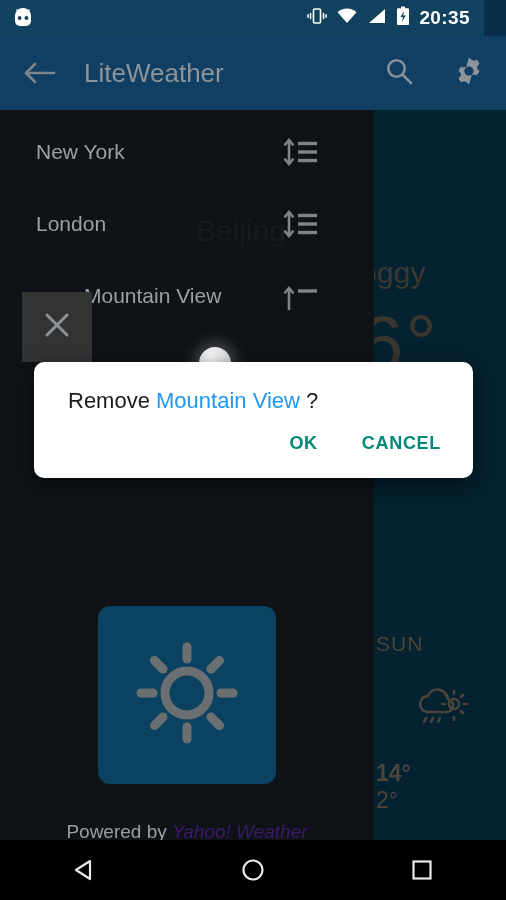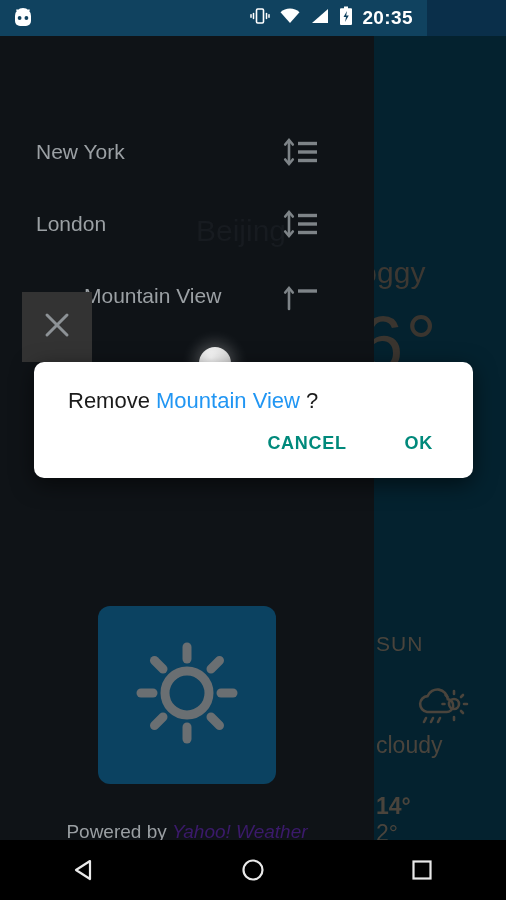--- a/index.html
+++ b/index.html
@@ -122,21 +122,21 @@
     text-align:center;
     font-size:19px;
     color:#9a9fa3;
     white-space:nowrap;
   }
   .powered .brand { color:#3b1a6b; font-weight:normal; font-style:italic; }
 
   
   .status-bar {
     position:absolute;
-    left:0; top:0; width:427px; height:36px;
+    left:0; top:0; width:484px; height:36px;
     background:#10425f;
     display:flex;
     align-items:center;
   }
   .cid-logo { margin-left:12px; display:flex; align-items:center; }
   .status-right {
     margin-left:auto;
     margin-right:14px;
     display:flex;
     align-items:center;
@@ -226,21 +226,20 @@
       <div class="bg-fc-icon">
         <svg width="56" height="44" viewBox="0 0 56 44">
           <g fill="none" stroke="#4a443c" stroke-width="2.6" stroke-linecap="round">
             <circle cx="41" cy="22" r="5"></circle>
             <path d="M41 12 v-3 M41 35 v3 M51 22 h3 M31.5 22 h-2 M48 15 l2-2 M48 29 l2 2 M34.5 15 l-2-2"></path>
             <path d="M14 30 a8 8 0 0 1 0.6 -15.9 a10.5 10.5 0 0 1 20.2 3 a6.5 6.5 0 0 1 -1.3 12.9 z" fill="none"></path>
             <path d="M13 36 l-2 4 M20 36 l-2 4 M27 36 l-2 4"></path>
           </g>
         </svg>
       </div>
-      <div class="bg-fc-cond">cloudy</div>
       <div class="bg-fc-hi">14°</div>
       <div class="bg-fc-lo">2°</div>
     </div>
   </div>
 
   <div class="list-layer">
 
     <div class="ghost-city">Beijing</div>
 
     <div class="city-row r2">
@@ -364,26 +363,53 @@
       <span>
         <svg width="14" height="20" viewBox="0 0 14 20">
           <path d="M5 0.6 h4 v1.6 h3 a1 1 0 0 1 1 1 V18 a1 1 0 0 1 -1 1 H2 a1 1 0 0 1 -1 -1 V3.2 a1 1 0 0 1 1 -1 h3 z" fill="#ffffff"></path>
           <path d="M8 5 L4.5 11 H7 L6 16 L9.8 9.6 H7.2 z" fill="#10425f"></path>
         </svg>
       </span>
       <span class="status-clock">20:35</span>
     </span>
   </div>
 
+  <div class="app-bar">
+    <span class="app-back">
+      <svg width="34" height="28" viewBox="0 0 34 28">
+        <g stroke="#7d858b" stroke-width="2.6" stroke-linecap="round" stroke-linejoin="round" fill="none">
+          <path d="M31 14 H3"></path>
+          <path d="M12 5 L3 14 L12 23"></path>
+        </g>
+      </svg>
+    </span>
+    <span class="app-title">LiteWeather</span>
+    <span class="app-actions">
+      <span>
+        <svg width="30" height="30" viewBox="0 0 30 30">
+          <g stroke="#8a9196" stroke-width="2.6" fill="none" stroke-linecap="round">
+            <circle cx="12.5" cy="12.5" r="8.2"></circle>
+            <path d="M18.6 18.6 L27 27"></path>
+          </g>
+        </svg>
+      </span>
+      <span>
+        <svg width="30" height="30" viewBox="0 0 30 30">
+          <path d="M15 1.6 l2.6 2.1 a11.5 11.5 0 0 1 2.3 0.95 l3.2 -0.9 l2.4 4.1 l-2.3 2.4 a11.5 11.5 0 0 1 0 2.6 l2.3 2.4 l-2.4 4.1 l-3.2 -0.9 a11.5 11.5 0 0 1 -2.3 0.95 L15 28.4 l-2.6 -2.1 a11.5 11.5 0 0 1 -2.3 -0.95 l-3.2 0.9 l-2.4 -4.1 l2.3 -2.4 a11.5 11.5 0 0 1 0 -2.6 L4.5 14.75 l2.4 -4.1 l3.2 0.9 a11.5 11.5 0 0 1 2.3 -0.95 z" fill="#8d9398"></path>
+          <circle cx="15" cy="15" r="4.6" fill="#103f63"></circle>
+        </svg>
+      </span>
+    </span>
+  </div>
 
   <div class="dialog">
     <div class="dialog-msg"><span>Remove </span><span class="city">Mountain View</span><span> ?</span></div>
     <div class="dialog-actions">
+      <button class="dlg-btn ok">OK</button>
       <button class="dlg-btn cancel">CANCEL</button>
-      <button class="dlg-btn ok">OK</button>
     </div>
   </div>
 
   <div class="nav-bar">
     <span class="nav-btn">
       <svg width="28" height="28" viewBox="0 0 28 28">
         <path d="M20 5 L6 14 L20 23 z" fill="none" stroke="#e9e9e9" stroke-width="2.2" stroke-linejoin="round"></path>
       </svg>
     </span>
     <span class="nav-btn">

